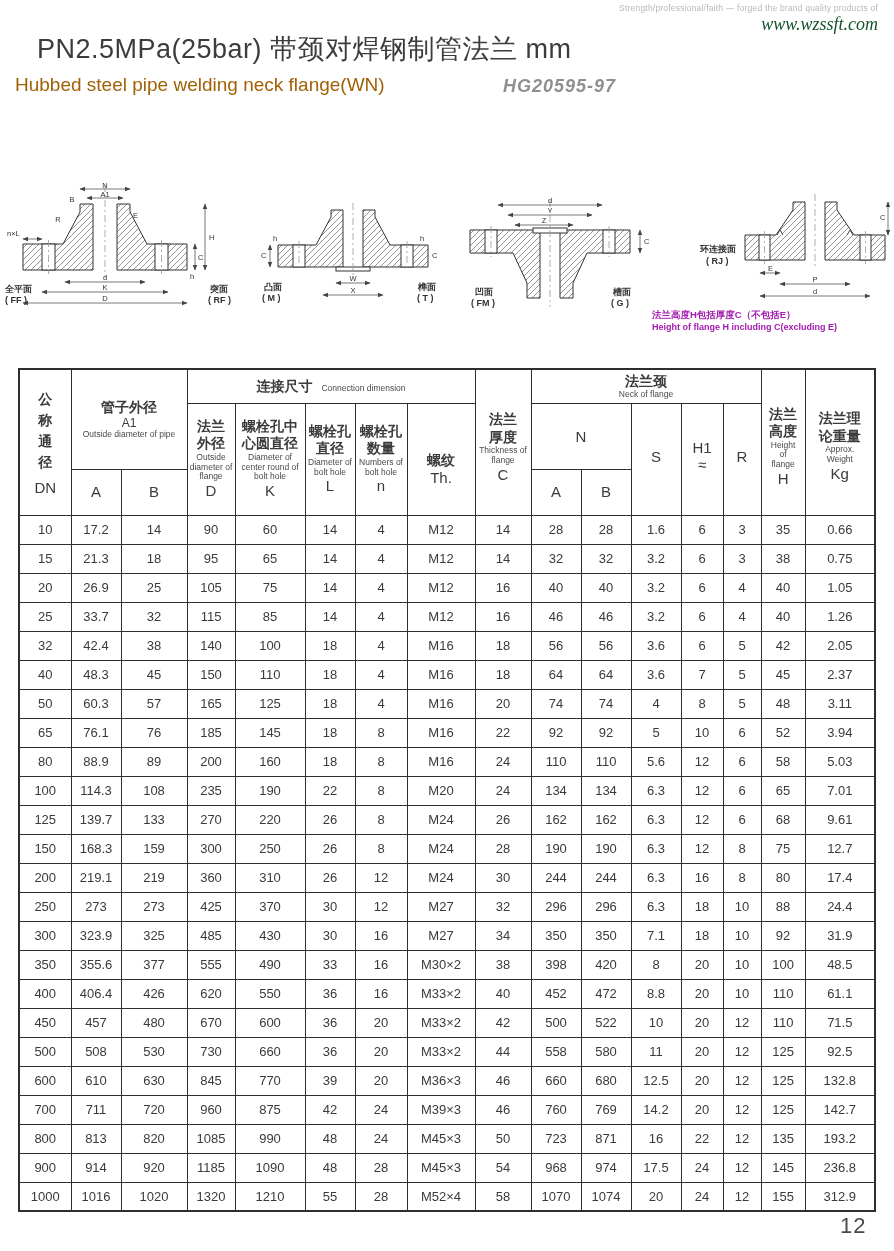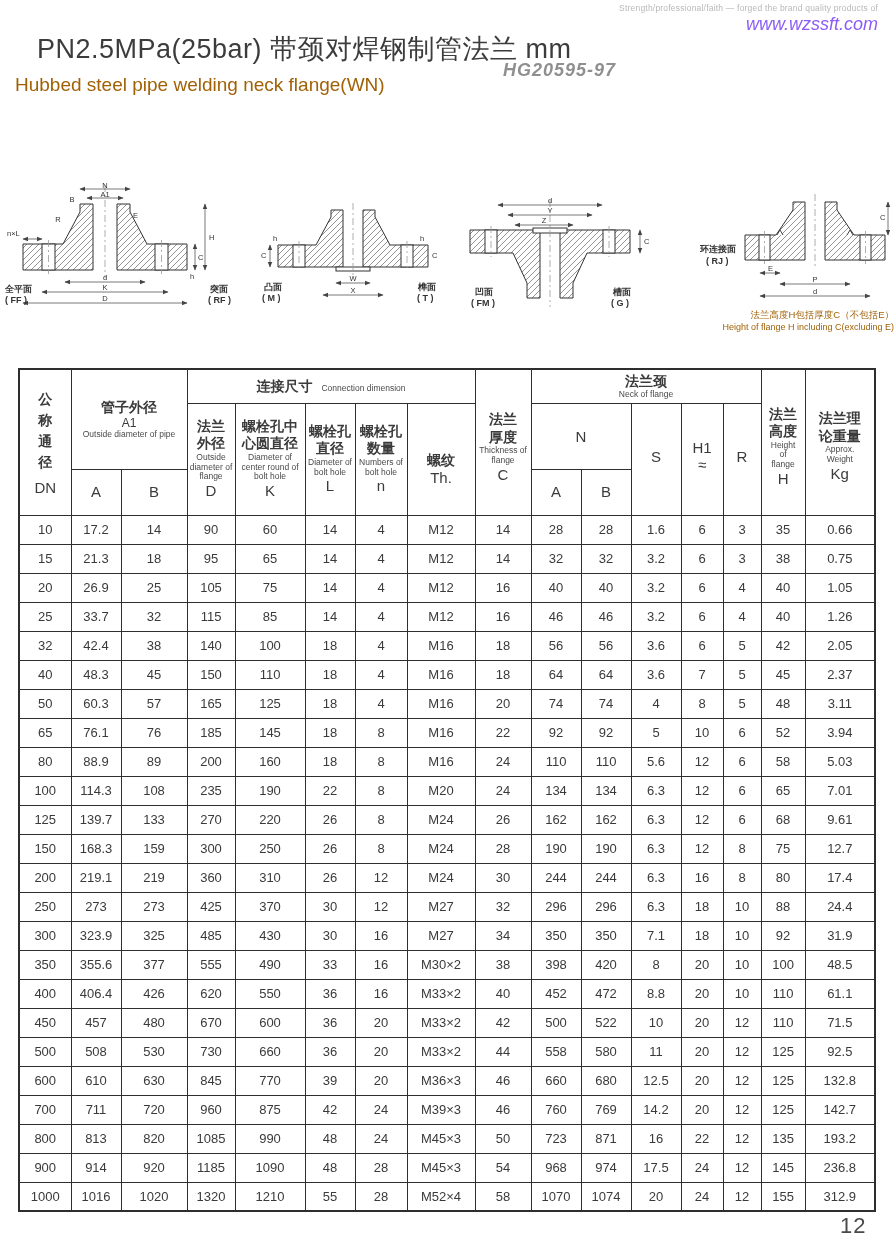--- a/index.html
+++ b/index.html
@@ -5,29 +5,29 @@
   * { box-sizing: border-box; margin: 0; padding: 0; }
   html,body { background:#ffffff; }
   body {
     width: 894px; height: 1251px; position: relative;
     font-family: "Liberation Sans", "DejaVu Sans", sans-serif;
     color: #3b3b3b; overflow: hidden;
   }
   .abs { position: absolute; }
   
   .tagline { top:3px; right:16px; font-size:8.5px; color:#b8b8b8; letter-spacing:.2px; }
-  .website { top:14px; right:16px; font-size:18px; font-style:italic; color:#8b5cf6; }
+  .website { top:14px; right:16px; font-size:18px; font-style:italic; color:#14532d;font-family:Liberation Serif, serif; }
   .title-cn { top:31px; left:15px; font-size:27px; color:#3c3c3c; letter-spacing:.5px; white-space:nowrap;margin-left:22px; }
   .subtitle-en { top:74px; left:15px; font-size:19px; color:#a16207; }
-  .standard { top:60px; left:503px; font-size:18px; font-weight:bold; font-style:italic; color:#8f8f8f; letter-spacing:1px; }
+  .standard { top:76px; left:503px; font-size:18px; font-weight:bold; font-style:italic; color:#8f8f8f; letter-spacing:1px; }
   
   svg text { font-family:"Liberation Sans","DejaVu Sans",sans-serif; fill:#333; }
   .dimtxt { font-size:7.5px; }
   .captxt { font-size:9px; font-weight:bold; }
-  .note { top:309px; left:652px; width:242px; text-align:right; font-weight:normal; color:#a16207; }
+  .note { top:309px; left:652px; width:242px; text-align:left; font-weight:bold; color:#a21caf; }
   .note .cn { font-size:9.5px; }
   .note .en { font-size:9px; }
   
   table.spec { border-collapse:collapse; table-layout:fixed; width:858px;
     position:absolute; left:18px; top:368px; background:#fff; border:2px solid #2e2e2e; }
   table.spec th, table.spec td { border:1px solid #2e2e2e; text-align:center; vertical-align:middle; padding:0; }
   table.spec td { font-size:13px; height:29px; color:#3a3a3a; }
   th .cn { font-size:14px; font-weight:bold; line-height:1.25; }
   th .en { font-size:8.5px; font-weight:normal; line-height:1.15; color:#4a4a4a; }
   th .sym { font-size:15px; font-weight:normal; }

